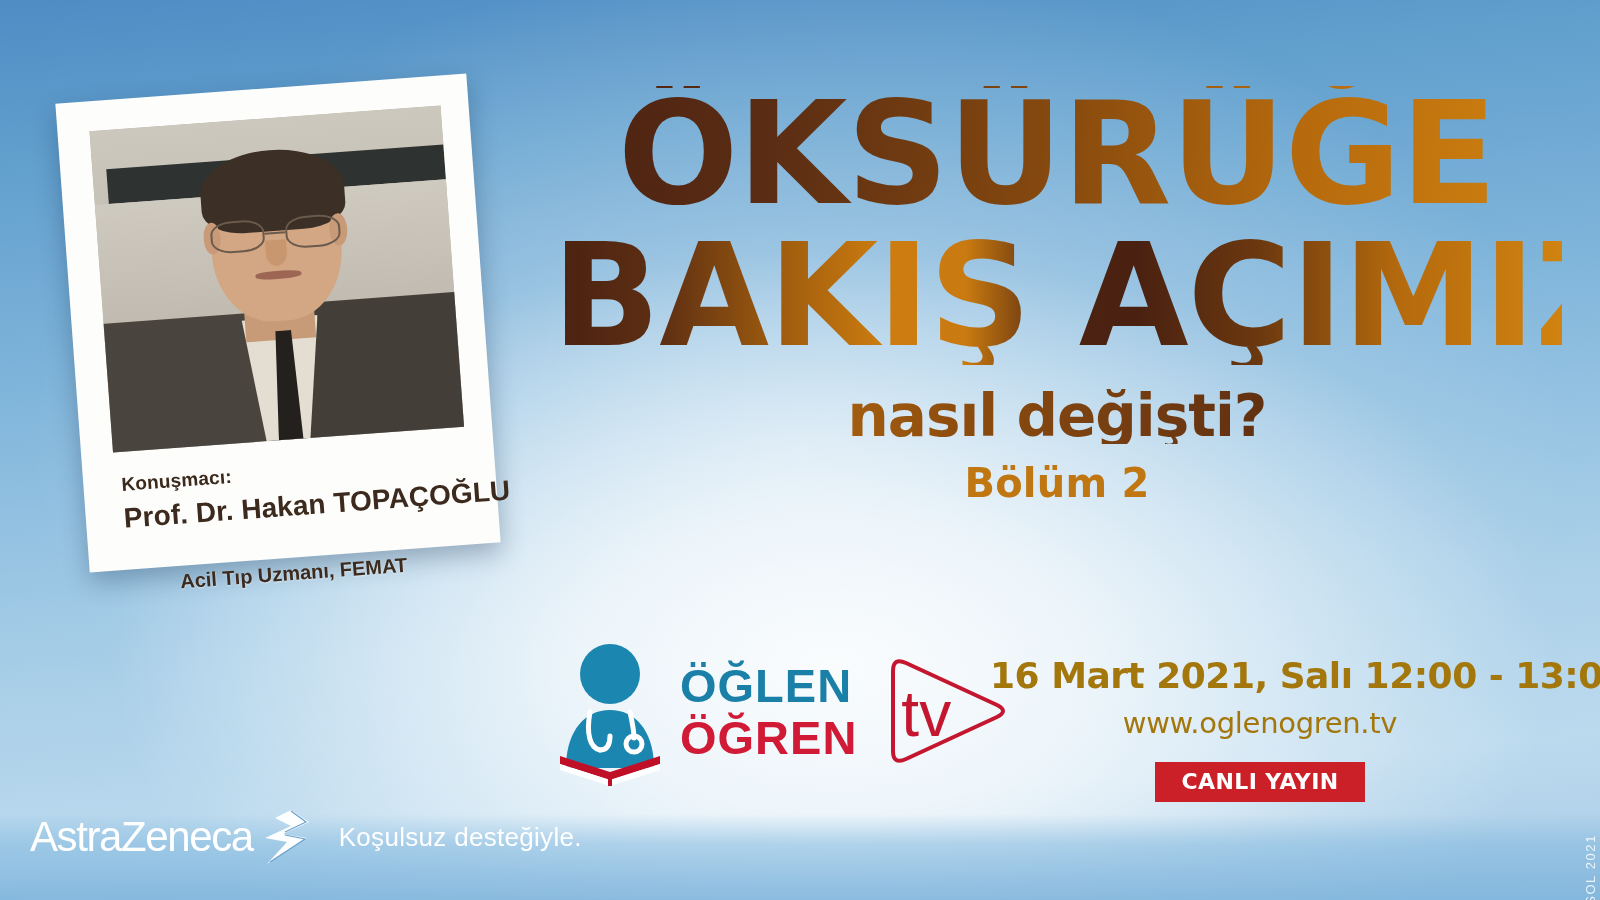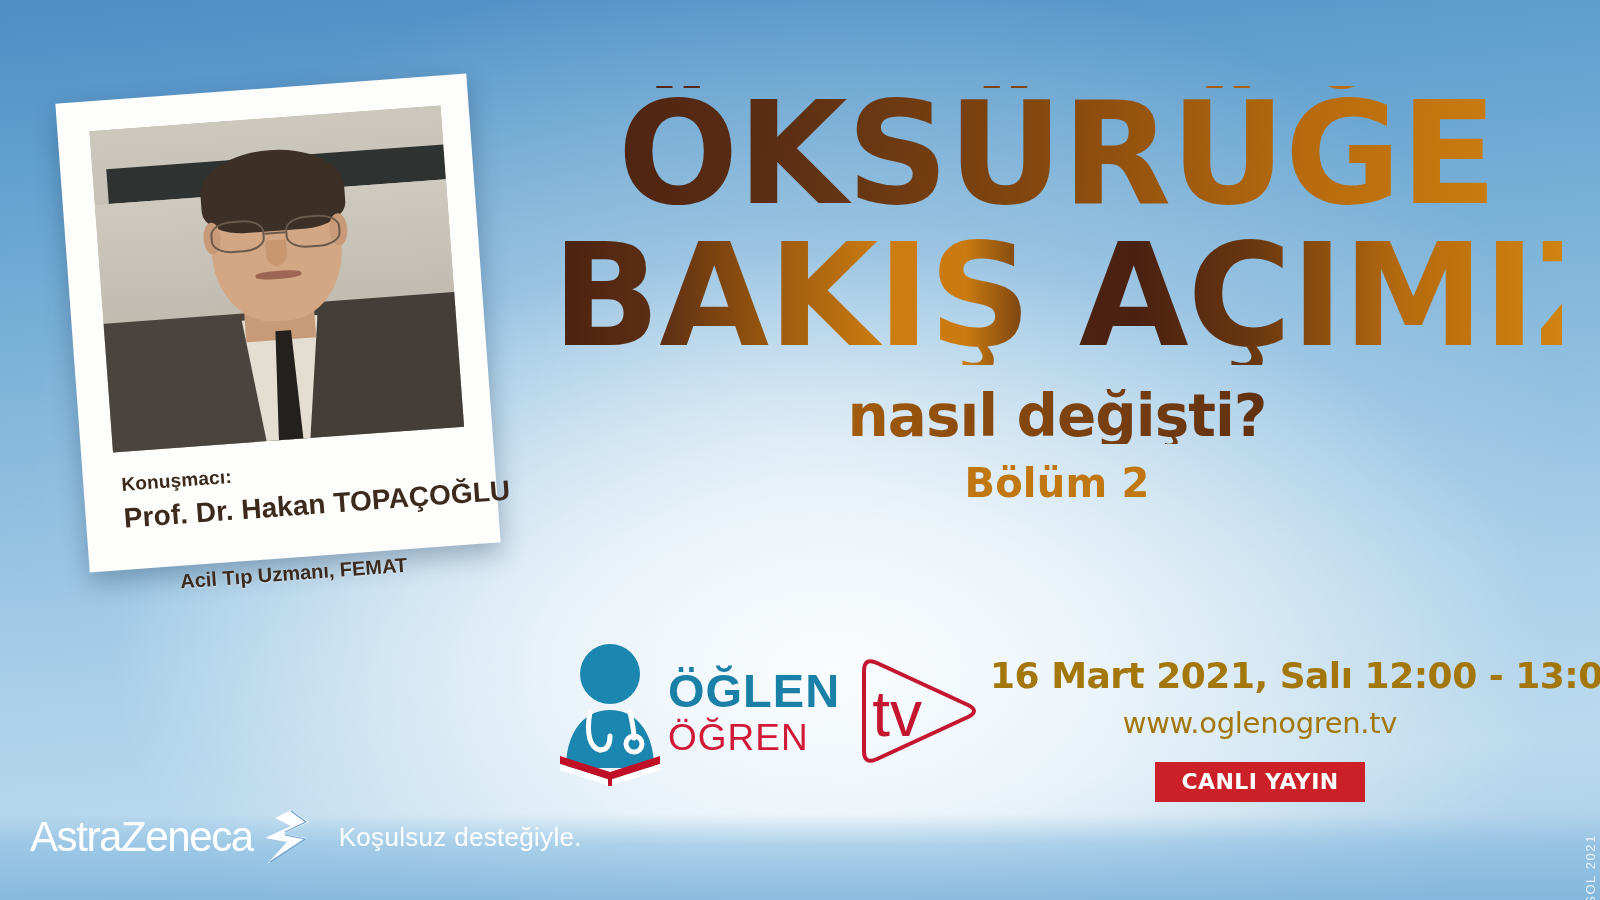--- a/index.html
+++ b/index.html
@@ -98,25 +98,25 @@
     font-size:58px; margin-top:24px; letter-spacing:-1px;
     background-image:linear-gradient(90deg,#c97c10 0%,#b96e0f 18%,#8e4d0e 40%,#6d3812 62%,#54280f 80%,#4a2111 100%);
   }
   #headline-4{
     margin-top:16px; text-align:center;
     font-size:40px; font-weight:800; color:#c07712;
     font-family:"DejaVu Sans", sans-serif; letter-spacing:.2px;
   }
 
   
-  #logo-block{ position:absolute; left:556px; top:636px; display:flex; align-items:center; gap:4px; }
+  #logo-block{ position:absolute; left:556px; top:636px; display:flex; align-items:center; gap:16px; }
   #doctor-icon{ width:108px; height:150px; }
   #logo-words{ line-height:1; }
   #logo-oglen{ font-size:47px; font-weight:700; color:#1b80a8; letter-spacing:1px; font-family:"Liberation Sans", sans-serif; }
-  #logo-ogren{ font-size:37px; font-weight:400; color:#d11a36; letter-spacing:1px; margin-top:5px; font-family:"Liberation Sans", sans-serif; }
+  #logo-ogren{ font-size:47px; font-weight:700; color:#d11a36; letter-spacing:1px; margin-top:5px; font-family:"Liberation Sans", sans-serif; }
   #tv-mark{ width:128px; height:124px; margin-left:6px; position:relative; }
   #tv-text{
     position:absolute; left:22px; top:28px;
     font-size:64px; font-weight:400; color:#c4162f;
     font-family:"Liberation Sans", sans-serif;
   }
 
   
   #event-info{ position:absolute; left:990px; top:655px; width:540px; text-align:center; }
   #event-date{

